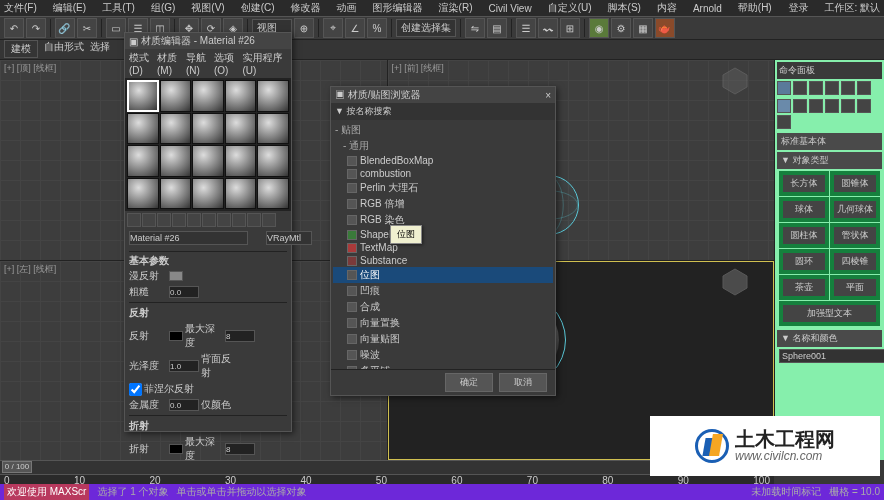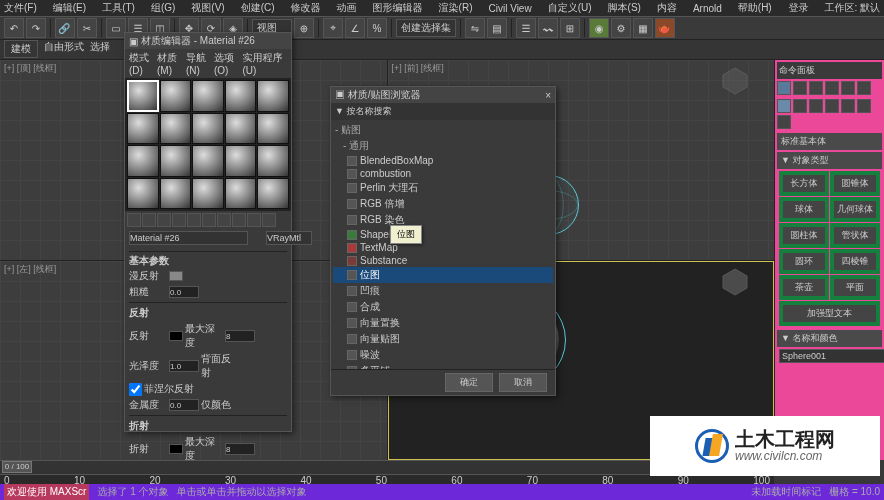--- a/index.html
+++ b/index.html
@@ -8,21 +8,21 @@
 .menubar span { color: #ccc; }
 .toolbar { background: #3a3a3a; height: 24px; display: flex; align-items: center; padding: 0 4px; gap: 2px; border-top: 1px solid #555; border-bottom: 1px solid #222; }
 .toolbar .btn { width: 20px; height: 20px; background: #444; border: 1px solid #555; display: flex; align-items: center; justify-content: center; cursor: pointer; }
 .toolbar .sep { width: 1px; height: 18px; background: #222; margin: 0 2px; }
 .toolbar input.drop { background: #333; border: 1px solid #555; color: #ccc; height: 18px; padding: 0 4px; }
 .ribbon { background: #353535; height: 20px; display: flex; align-items: flex-start; padding: 0 4px; gap: 6px; border-bottom: 1px solid #222; }
 .viewports { position: absolute; top: 60px; left: 0; right: 110px; bottom: 40px; display: grid; grid-template-columns: 1fr 1fr; grid-template-rows: 1fr 1fr; gap: 1px; background: #222; }
 .vp { background: #3d3d3d; position: relative; background-image: linear-gradient(#444 1px, transparent 1px), linear-gradient(90deg, #444 1px, transparent 1px); background-size: 20px 20px; }
 .vp-label { position: absolute; top: 2px; left: 4px; color: #999; font-size: 9px; }
 .vp.active { outline: 1px solid #d0c050; outline-offset: -1px; }
-.right-panel { position: absolute; top: 60px; right: 0; width: 110px; bottom: 40px; background: #ec4899; border-left: 1px solid #222; padding: 2px; }
+.right-panel { position: absolute; top: 60px; right: 0; width: 110px; bottom: 40px; background: #86efac; border-left: 1px solid #222; padding: 2px; }
 .cmd-title { background: #3a3a3a; font-size: 9px; padding: 2px; }
 .cmd-icons { display: flex; flex-wrap: wrap; gap: 2px; padding: 2px 0; }
 .cmd-icons .ico { width: 14px; height: 14px; background: #444; border: 1px solid #555; }
 .section-header { background: #4a4a4a; padding: 2px 4px; margin-top: 2px; font-size: 9px; }
 .prim-grid { display: grid; grid-template-columns: 1fr 1fr; gap: 1px; padding: 2px; }
 .prim-btn { background: #444; border: 4px solid #15803d; text-align: center; padding: 2px 0; font-size: 9px; cursor: pointer; }
 .name-row { display: flex; padding: 2px; gap: 2px; }
 .name-row input { flex: 1; background: #333; border: 1px solid #555; color: #ccc; height: 14px; padding: 0 2px; font-size: 9px; }
 .timeline { position: absolute; left: 0; right: 110px; bottom: 16px; height: 24px; background: #333; border-top: 1px solid #555; }
 .statusbar { position: absolute; left: 0; right: 0; bottom: 0; height: 16px; background: #6d28d9; display: flex; align-items: center; padding: 0 4px; gap: 8px; font-size: 9px; color: #aaa; }

